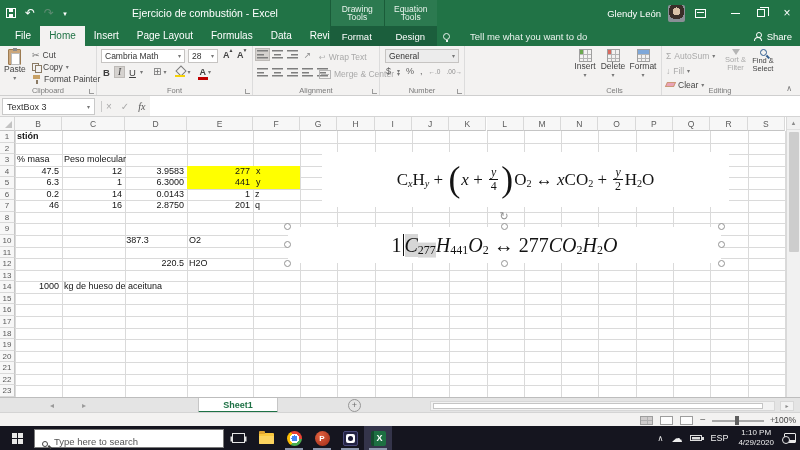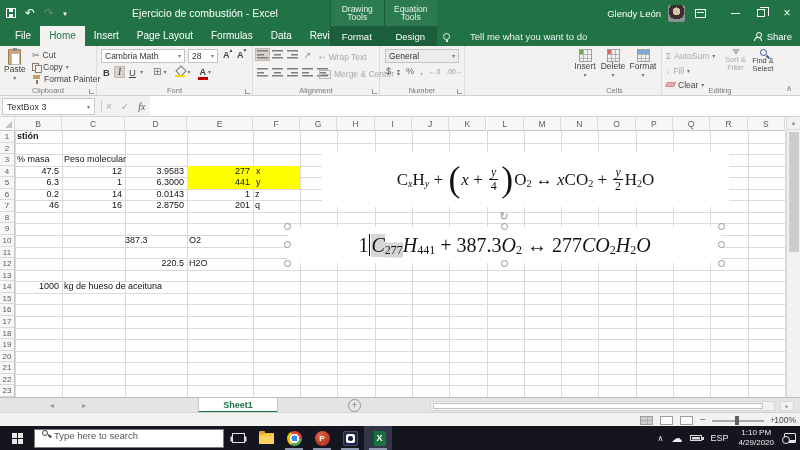--- a/index.html
+++ b/index.html
@@ -176,21 +176,21 @@
   #zoomtrack{position:absolute;left:712px;top:7px;width:52px;height:1.5px;background:#a9a9a9}
   #zoomthumb{position:absolute;left:735px;top:3px;width:3.5px;height:9px;background:#5f5f5f}
   #zoomplus{position:absolute;left:770px;top:2px;color:#666;font-size:9px}
   #zoomlabel{position:absolute;right:4px;top:2px;font-size:8.5px;color:#444}
 
   
   #taskbar{position:absolute;left:0;top:426px;width:800px;height:24px;background:#15151f;display:flex;align-items:center}
   #startbtn{width:34px;height:24px;display:flex;align-items:center;justify-content:center}
   .i-winlogo{display:grid;grid-template-columns:5px 5px;grid-template-rows:5px 5px;gap:1px}
   .i-winlogo i{background:#e8e8e8}
-  #searchbox{width:190px;height:19px;background:#fff;border:1px solid #7a7a7a;display:flex;align-items:flex-start;gap:6px;padding:0 7px}
+  #searchbox{width:190px;height:19px;background:#fff;border:1px solid #7a7a7a;display:flex;align-items:flex-end;gap:6px;padding:0 7px}
   .i-search{width:6px;height:6px;border:1.5px solid #444;border-radius:50%;position:relative;flex:none}
   .i-search::after{content:"";position:absolute;left:4.5px;top:4.5px;width:3.5px;height:1.5px;background:#444;transform:rotate(45deg)}
   #searchtext{font-size:9.5px;color:#555;white-space:nowrap}
   .tbicon{width:28px;height:24px;display:flex;align-items:center;justify-content:center;position:relative}
   .tbicon.run::after{content:"";position:absolute;left:5px;bottom:0;width:18px;height:2px;background:#8d97ad}
   .tbicon.fg{background:#34344a}
   .i-taskview{width:13px;height:10px;border:1px solid #e4e4e4;box-shadow:-4px 1px 0 -2.5px #e4e4e4,4px 1px 0 -2.5px #e4e4e4}
   .i-folder{width:15px;height:11px;background:#f8c63d;border-radius:1px;position:relative}
   .i-folder::before{content:"";position:absolute;left:0;top:-2px;width:6px;height:3px;background:#e0a32e;border-radius:1px 1px 0 0}
   .i-folder::after{content:"";position:absolute;left:0;top:3px;width:15px;height:8px;background:#fbd35f;border-radius:0 0 1px 1px}
@@ -555,21 +555,21 @@
         <div class="cell" style="top: 57.8px; height: 11.56px; line-height: 11.56px; left: 15px; width: 47px; text-align: right; padding-right: 3px;">0.2</div>
         <div class="cell" style="top: 57.8px; height: 11.56px; line-height: 11.56px; left: 62px; width: 63px; text-align: right; padding-right: 3px;">14</div>
         <div class="cell" style="top: 57.8px; height: 11.56px; line-height: 11.56px; left: 125px; width: 62px; text-align: right; padding-right: 3px;">0.0143</div>
         <div class="cell" style="top: 57.8px; height: 11.56px; line-height: 11.56px; left: 187px; width: 66px; text-align: right; padding-right: 3px;">1</div>
         <div class="cell" style="top: 57.8px; height: 11.56px; line-height: 11.56px; left: 255px;">z</div>
         <div class="cell" style="top: 69.36px; height: 11.56px; line-height: 11.56px; left: 15px; width: 47px; text-align: right; padding-right: 3px;">46</div>
         <div class="cell" style="top: 69.36px; height: 11.56px; line-height: 11.56px; left: 62px; width: 63px; text-align: right; padding-right: 3px;">16</div>
         <div class="cell" style="top: 69.36px; height: 11.56px; line-height: 11.56px; left: 125px; width: 62px; text-align: right; padding-right: 3px;">2.8750</div>
         <div class="cell" style="top: 69.36px; height: 11.56px; line-height: 11.56px; left: 187px; width: 66px; text-align: right; padding-right: 3px;">201</div>
         <div class="cell" style="top: 69.36px; height: 11.56px; line-height: 11.56px; left: 255px;">q</div>
-        <div class="cell" style="top: 104.04px; height: 11.56px; line-height: 11.56px; left: 125px; width: 62px; text-align: left; padding-right: 3px;">387.3</div>
+        <div class="cell" style="top: 104.04px; height: 11.56px; line-height: 11.56px; left: 108px; width: 62px; text-align: center; padding-right: 3px;">387.3</div>
         <div class="cell" style="top: 104.04px; height: 11.56px; line-height: 11.56px; left: 189px;">O2</div>
         <div class="cell" style="top: 127.16px; height: 11.56px; line-height: 11.56px; left: 125px; width: 62px; text-align: right; padding-right: 3px;">220.5</div>
         <div class="cell" style="top: 127.16px; height: 11.56px; line-height: 11.56px; left: 189px;">H2O</div>
         <div class="cell" style="top: 150.28px; height: 11.56px; line-height: 11.56px; left: 15px; width: 47px; text-align: right; padding-right: 3px;">1000</div>
         <div class="cell" style="top: 150.28px; height: 11.56px; line-height: 11.56px; left: 64px;">kg de hueso de aceituna</div>
       </div>
 
     <div class="eqbox" id="eq1">
         <span class="tok">C</span>
         <span class="tok it sb">x</span>
@@ -608,21 +608,20 @@
       <span class="hd mr"></span>
       <span class="hd bl"></span>
       <span class="hd bc"></span>
       <span class="hd br"></span>
     <span class="tok">1</span>
         <span class="caret"></span>
         <span class="tok it sel">C</span>
         <span class="tok sb sel">277</span>
         <span class="tok it">H</span>
         <span class="tok sb">441</span>
-        <span class="tok"> + 387.3</span>
         <span class="tok it">O</span>
         <span class="tok sb">2</span>
         <span class="tok"> ↔ 277</span>
         <span class="tok it">CO</span>
         <span class="tok sb">2</span>
         <span class="tok it">H</span>
         <span class="tok sb">2</span>
         <span class="tok it">O</span>
       </div>
 

